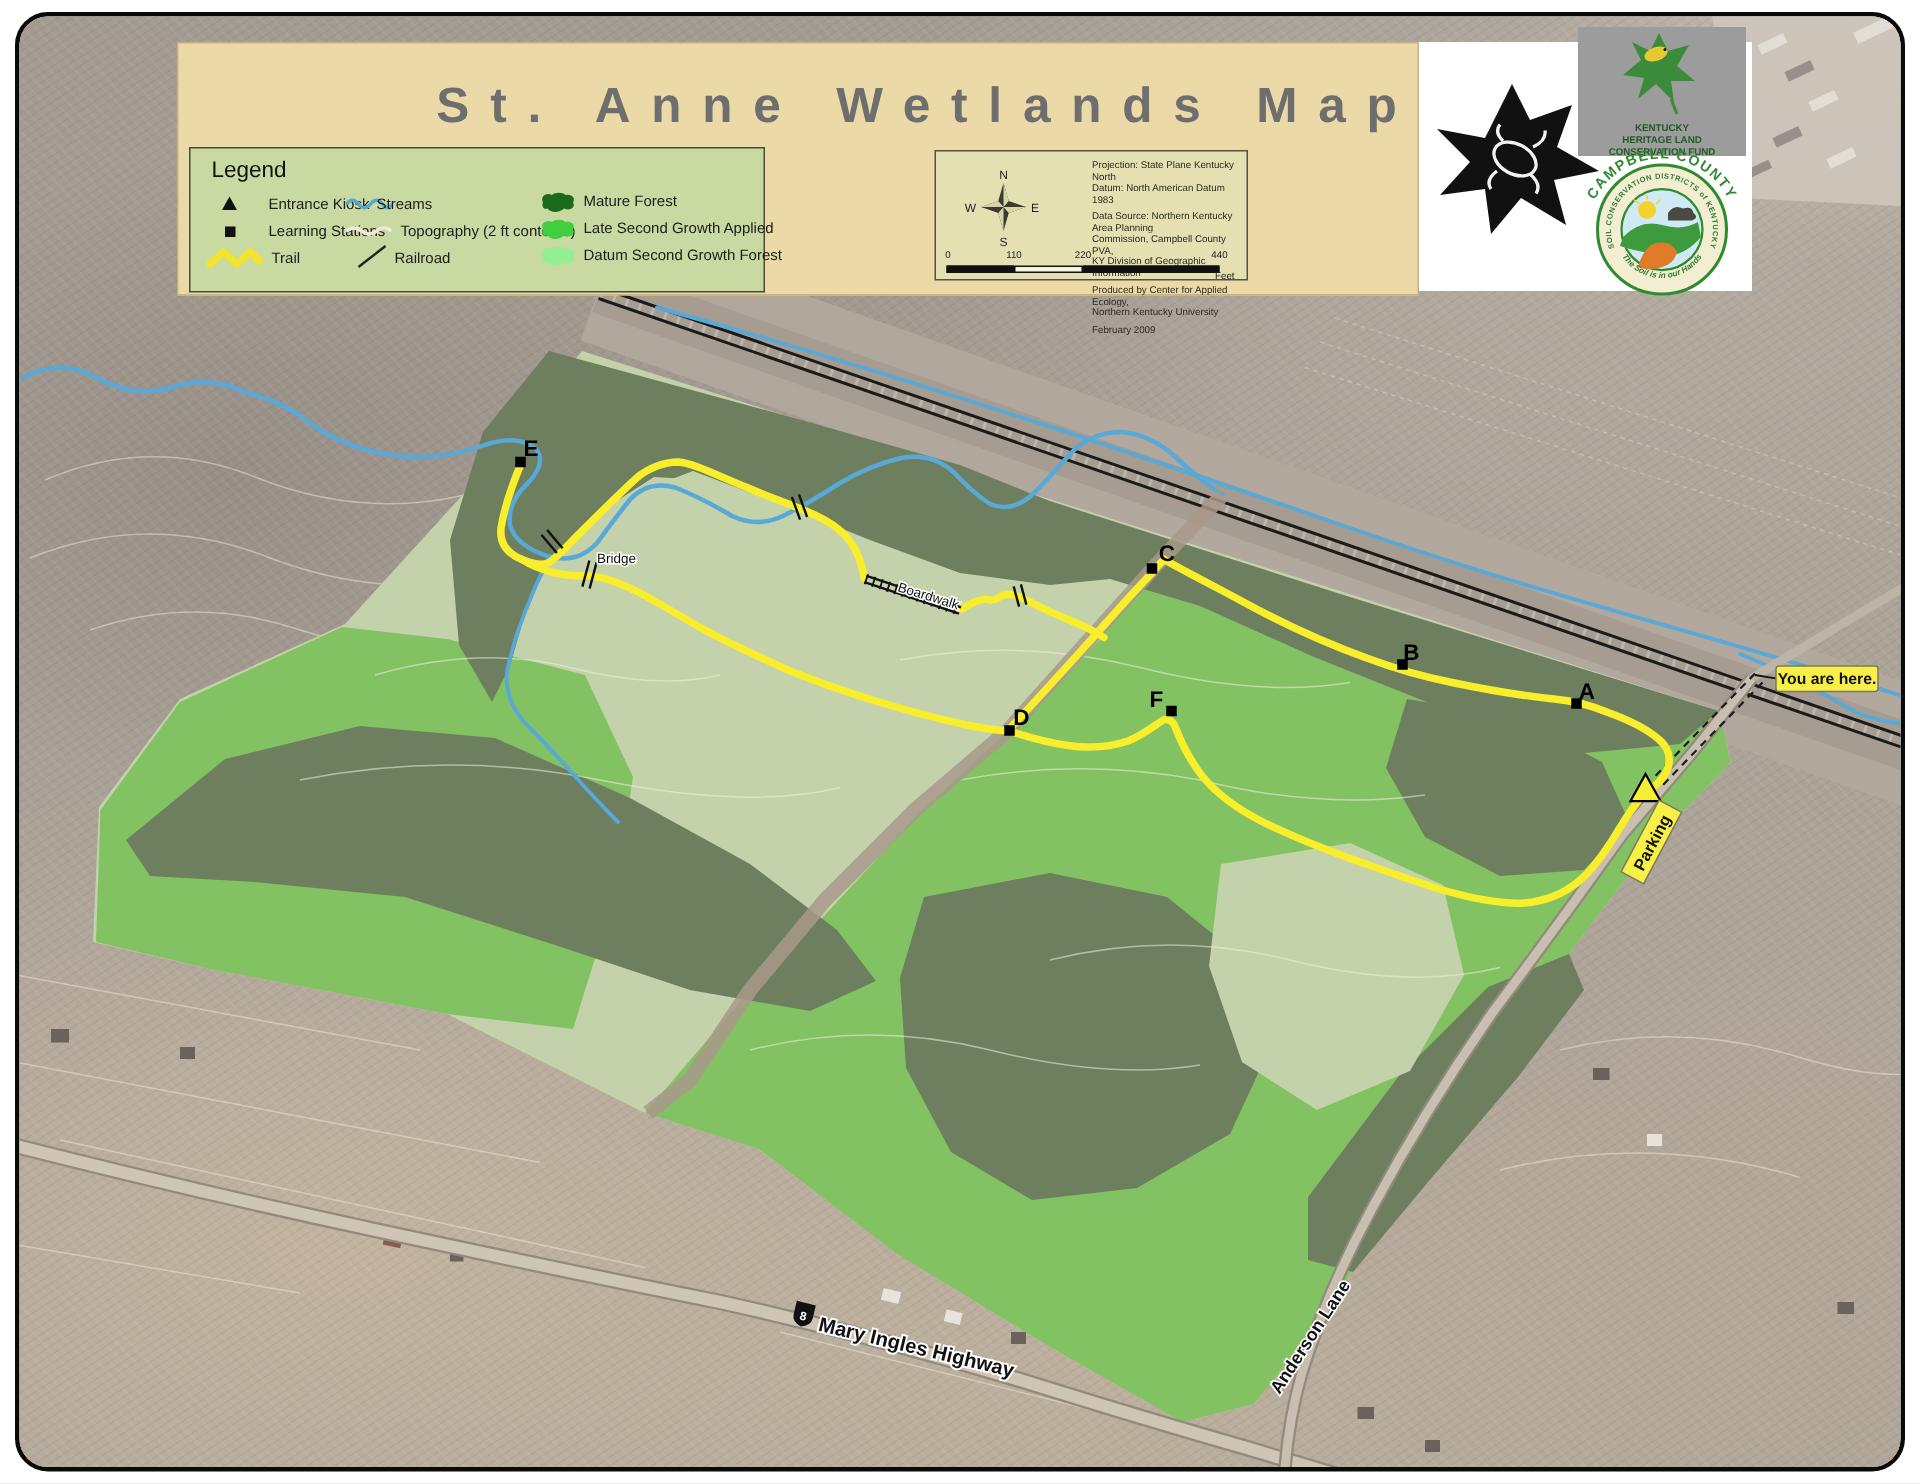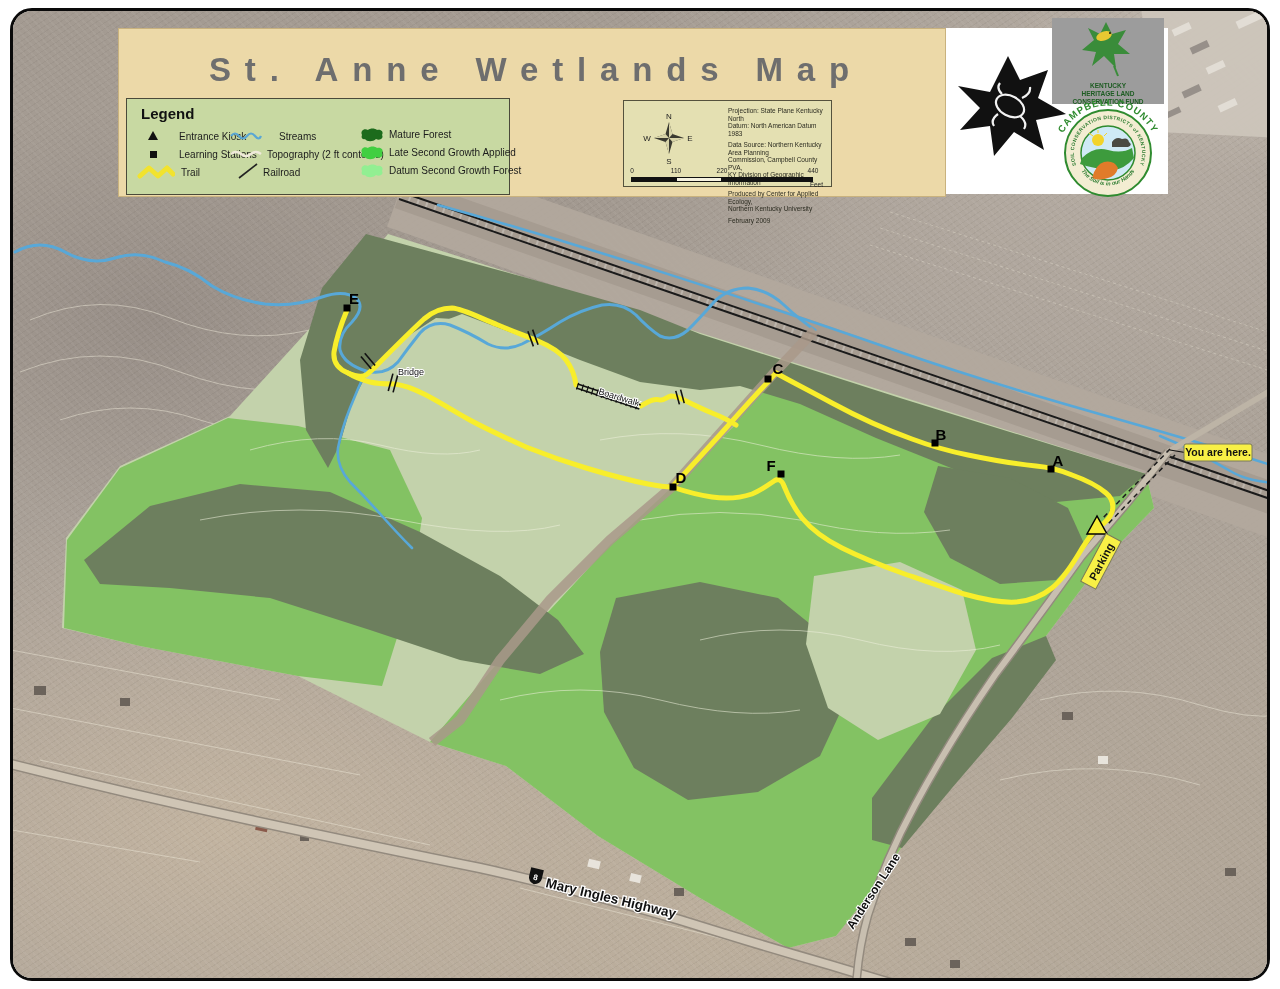--- a/index.html
+++ b/index.html
@@ -19,26 +19,26 @@
       radial-gradient(560px 380px at 92% 82%, rgba(180,168,152,.7), transparent 75%),
       linear-gradient(160deg,#a39a91 0%,#aaa198 45%,#b0a699 100%);}
   .aerial::after{content:"";position:absolute;inset:0;
     background-image:
       repeating-linear-gradient(47deg, rgba(255,255,255,.04) 0 2px, transparent 2px 6px),
       repeating-linear-gradient(-33deg, rgba(40,34,28,.05) 0 1px, transparent 1px 5px);}
   svg.overlay{position:absolute;left:0;top:0;font-family:"Liberation Sans", sans-serif;}
   
   .banner{position:absolute;left:118px;top:28px;width:828px;height:169px;background:#ecd9a8;
     border:1px solid #c9b27e;box-sizing:border-box;}
-  .map-title{position:absolute;left:90px;right:0;top:22px;text-align:left;font-size:33px;
+  .map-title{position:absolute;left:90px;right:0;top:22px;text-align:right;font-size:33px;
     font-weight:bold;color:#6e6e6e;letter-spacing:.42em;white-space:nowrap;}
   .logo-panel{position:absolute;left:946px;top:28px;width:222px;height:166px;background:#ffffff;}
   .legend{position:absolute;left:126px;top:98px;width:384px;height:97px;background:#c8d9a2;
     border:1px solid #4a4a3a;box-sizing:border-box;}
-  .legend-heading{position:absolute;left:14px;top:6px;font-size:15px;font-weight:bold;color:#111;}
+  .legend-heading{position:absolute;left:14px;top:6px;font-size:15px;font-weight:normal;color:#111;}
   .li{position:absolute;height:16px;white-space:nowrap;}
   .li .sym{position:absolute;left:0;top:0;}
   .li .lbl{position:absolute;top:2px;font-size:10px;color:#1c1c1c;}
   .infobox{position:absolute;left:623px;top:100px;width:209px;height:87px;background:#e4e0b2;
     border:1px solid #55523d;box-sizing:border-box;}
   .info-text{position:absolute;left:104px;top:6px;width:100px;font-size:6.5px;line-height:7.5px;
     color:#2b2b20;}
   .info-text .blk{margin-bottom:4px;}
   
   .sb-seg{position:absolute;height:5px;top:76px;border:1px solid #111;box-sizing:border-box;}
@@ -254,21 +254,21 @@
     <div class="li" style="left:10px;top:64px">
       <span class="sym"><svg width="38" height="18">
               <polyline points="3,13 12,5 21,13 30,5 36,11" stroke="#f2e32e" stroke-width="5" fill="none" stroke-linejoin="round" stroke-linecap="round"></polyline>
             </svg></span>
       <span class="lbl" style="left:44px;top:4px">Trail</span>
         </div>
     <div class="li" style="left:102px;top:30px">
       <span class="sym"><svg width="34" height="14">
               <path d="M2,7 q4,-5 8,0 t8,0 t8,0 t6,0" stroke="#5aa7d4" stroke-width="2.2" fill="none"></path>
             </svg></span>
-      <span class="lbl" style="left:50px">Streams</span>
+      <span class="lbl" style="left:22px">Streams</span>
         </div>
     <div class="li" style="left:102px;top:48px">
       <span class="sym"><svg width="34" height="14">
               <path d="M2,7 q5,-4 10,0 t10,0 t10,0" stroke="#efeada" stroke-width="2.4" fill="none"></path>
             </svg></span>
       <span class="lbl" style="left:38px">Topography (2 ft contours)</span>
         </div>
     <div class="li" style="left:102px;top:62px">
       <span class="sym"><svg width="34" height="20">
               <line x1="10" y1="17" x2="28" y2="3" stroke="#222" stroke-width="1.6"></line>

